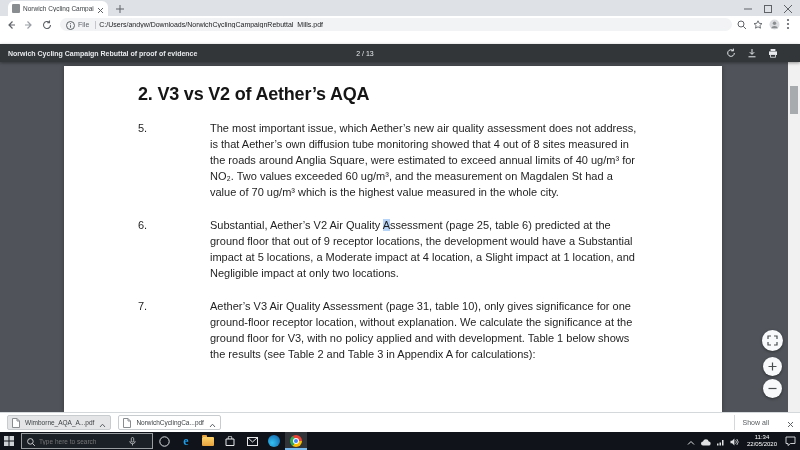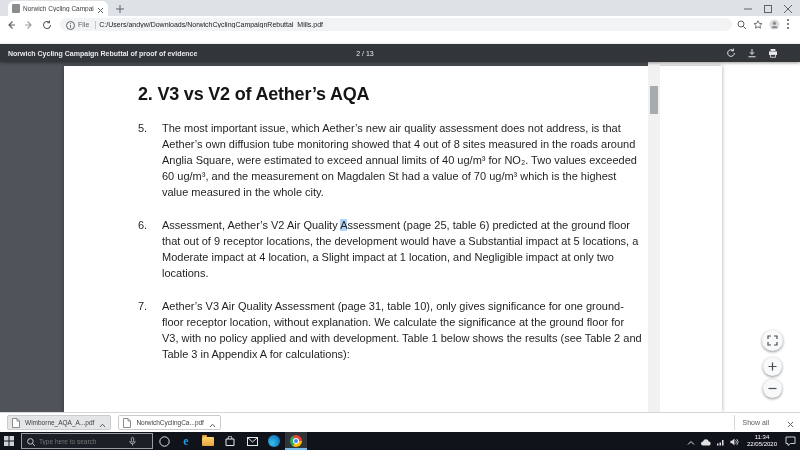--- a/index.html
+++ b/index.html
@@ -20,28 +20,28 @@
   .url-path { font-size:7px; color:#202124; white-space:nowrap; overflow:hidden; }
   .addr-icons { display:flex; align-items:center; gap:6px; margin-left:5px; }
   .gap-row { left:0; top:33px; width:800px; height:11px; background:#fff; }
   
   .pdfbar { left:0; top:44px; width:800px; height:18px; background:#323639; display:flex; align-items:center; color:#e8eaed; box-shadow:0 1px 3px rgba(0,0,0,.4); z-index:5; }
   .pdfbar-title { font-size:7px; font-weight:bold; margin-left:8px; }
   .pdfbar-page { position:absolute; left:0; right:70px; text-align:center; font-size:7px; }
   .pdfbar-icons { position:absolute; right:22px; display:flex; gap:10px; }
   .pdfbar-icons span { width:11px; height:11px; display:flex; align-items:center; justify-content:center; }
   
-  .viewer { left:0; top:62px; width:660px; height:350px; background:#50545a; }
+  .viewer { left:0; top:62px; width:800px; height:350px; background:#50545a; }
   .page { position:absolute; left:64px; top:4px; width:658px; height:346px; background:#fff; box-shadow:0 0 4px rgba(0,0,0,.35); padding:18px 80px 0 74px; overflow:hidden; }
   .doc-heading { font-size:18px; font-weight:bold; color:#151515; letter-spacing:-0.2px; }
   .doc-list { margin-top:15px; }
   .doc-item { display:flex; margin-top:17px; }
   .doc-item:first-child { margin-top:14px; }
   .doc-num { width:24px; flex:none; font-size:11px; line-height:16px; color:#1f1f1f; }
-  .doc-body { flex:1; font-size:11px; line-height:16px; color:#1f1f1f; }
+  .doc-body { flex:1; font-size:11px; line-height:16px; color:#1f1f1f;margin-left:48px; }
   .sel { background:#b5d4f8; }
   .vscroll { position:absolute; right:0; top:0; width:12px; height:350px; background:#f1f1f1; }
   .vthumb { position:absolute; left:2px; top:24px; width:8px; height:28px; background:#a8abad; }
   .fab { position:absolute; border-radius:50%; background:#f8f9fa; box-shadow:0 1px 3px rgba(0,0,0,.45); display:flex; align-items:center; justify-content:center; }
   
   .dlbar { left:0; top:412px; width:800px; height:20px; background:#fff; border-top:1px solid #d5d8da; display:flex; align-items:center; }
   .chip { height:15px; display:flex; align-items:center; border:1px solid #c9cccf; border-radius:2px; padding:0 4px; margin-left:7px; }
   .chip.hov { background:#e4e5e6; }
   .chip-name { font-size:6.5px; color:#3c4043; margin:0 5px; white-space:nowrap; }
   .dl-right { position:absolute; right:6px; display:flex; align-items:center; gap:10px; }
@@ -169,21 +169,21 @@
 <div class="abs viewer">
   <div class="page">
     <div class="doc-heading">2. V3 vs V2 of Aether’s AQA</div>
     <div class="doc-list">
       <div class="doc-item">
         <span class="doc-num">5.</span>
         <div class="doc-body">The most important issue, which Aether’s new air quality assessment does not address, is that Aether’s own diffusion tube monitoring showed that 4 out of 8 sites measured in the roads around Anglia Square, were estimated to exceed annual limits of 40 ug/m³ for NO₂. Two values exceeded 60 ug/m³, and the measurement on Magdalen St had a value of 70 ug/m³ which is the highest value measured in the whole city.</div>
       </div>
       <div class="doc-item">
         <span class="doc-num">6.</span>
-        <div class="doc-body"><span>Assessment, Aether’s V2 Air Quality </span><span class="sel">A</span><span>ssessment (page 25, table 6) predicted at the ground floor that out of 9 receptor locations, the development would have a Substantial impact at 5 locations, a Moderate impact at 4 location, a Slight impact at 1 location, and Negligible impact at only two locations.</span></div>
+        <div class="doc-body"><span>Substantial, Aether’s V2 Air Quality </span><span class="sel">A</span><span>ssessment (page 25, table 6) predicted at the ground floor that out of 9 receptor locations, the development would have a Substantial impact at 5 locations, a Moderate impact at 4 location, a Slight impact at 1 location, and Negligible impact at only two locations.</span></div>
       </div>
       <div class="doc-item">
         <span class="doc-num">7.</span>
         <div class="doc-body">Aether’s V3 Air Quality Assessment (page 31, table 10), only gives significance for one ground-floor receptor location, without explanation. We calculate the significance at the ground floor for V3, with no policy applied and with development. Table 1 below shows the results (see Table 2 and Table 3 in Appendix A for calculations):</div>
       </div>
     </div>
   </div>
 
   <div class="vscroll">
     <div class="vthumb"></div>

